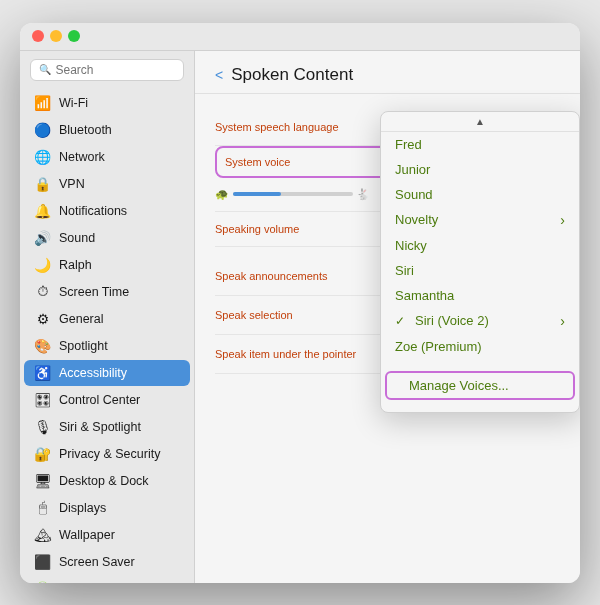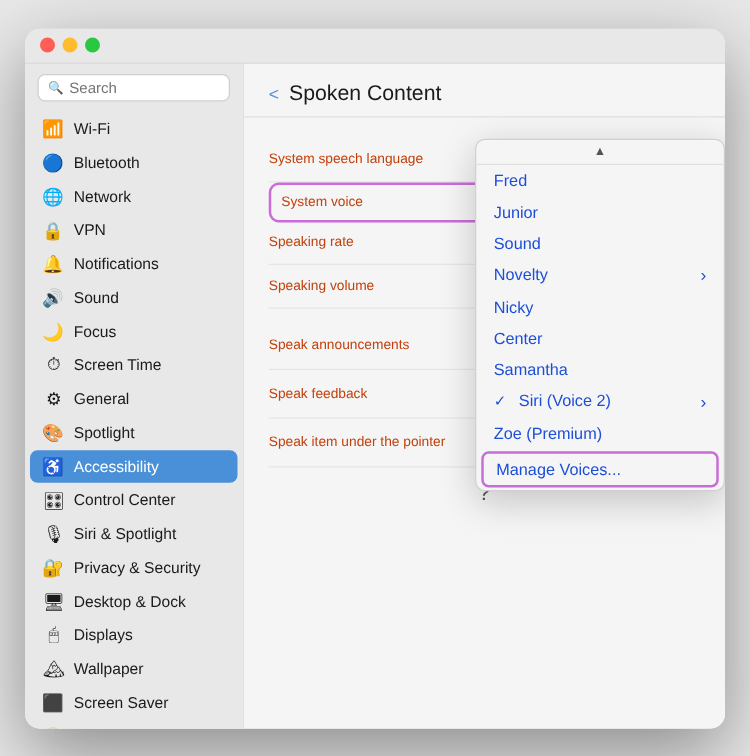--- a/index.html
+++ b/index.html
@@ -249,39 +249,39 @@
       display: flex;
       justify-content: center;
       padding: 4px 8px;
       border-bottom: 1px solid #e0e0e0;
     }
     .dropdown-item {
       display: flex;
       align-items: center;
       padding: 5px 14px;
       font-size: 13px;
-      color: #1d4ed8;
+      color: #4d7c0f;
       cursor: pointer;
       gap: 6px;
     }
     .dropdown-item.checked::before {
       content: '✓';
       margin-right: 4px;
       font-size: 12px;
     }
     .dropdown-item.has-arrow::after {
       content: '›';
       margin-left: auto;
       font-size: 14px;
     }
     .dropdown-item.manage-voices {
       border: 2px solid #c86dd7;
       border-radius: 6px;
-      margin: 2px 4px;
-      padding: 5px 10px;
+      margin: 12px 4px;
+      padding: 5px 22px;
     }
     .chevron-up {
       font-size: 10px;
       color: #555;
     }
     
     .voice-annotation {
       border: 2px solid #c86dd7;
       border-radius: 8px;
       position: relative;
@@ -329,21 +329,21 @@
           <div class="sidebar-item">
             <span class="icon">🔔</span>
             <span>Notifications</span>
           </div>
           <div class="sidebar-item">
             <span class="icon">🔊</span>
             <span>Sound</span>
           </div>
           <div class="sidebar-item">
             <span class="icon">🌙</span>
-            <span>Focus</span>
+            <span>Ralph</span>
           </div>
           <div class="sidebar-item">
             <span class="icon">⏱</span>
             <span>Screen Time</span>
           </div>
           <div class="sidebar-item">
             <span class="icon">⚙</span>
             <span>General</span>
           </div>
           <div class="sidebar-item">
@@ -400,21 +400,20 @@
         <div class="setting-row">
           <span class="setting-label">System speech language</span>
           <span class="setting-value">Use</span>
         </div>
 
         <div class="setting-row voice-annotation" style="padding: 8px 8px;">
           <span class="setting-label">System voice</span>
         </div>
 
         <div class="setting-row">
-          <span class="setting-label">Speaking rate</span>
           <div class="rate-control">
             <span class="rate-icon">🐢</span>
             <div class="rate-slider">
               <div class="rate-slider-fill"></div>
             </div>
             <span class="rate-icon">🐇</span>
           </div>
         </div>
 
         <div class="setting-row">
@@ -429,21 +428,21 @@
 
         <div class="setting-row">
           <span class="setting-label">Speak announcements</span>
           <div class="setting-control">
             <div class="toggle-switch"></div>
             <div class="info-btn">ⓘ</div>
           </div>
         </div>
 
         <div class="setting-row">
-          <span class="setting-label">Speak feedback</span>
+          <span class="setting-label">Speak selection</span>
           <div class="setting-control">
             <div class="toggle-switch"></div>
             <div class="info-btn">ⓘ</div>
           </div>
         </div>
 
         <div class="setting-row">
           <span class="setting-label">Speak item under the pointer</span>
           <div class="setting-control">
             <div class="toggle-switch"></div>
@@ -459,21 +458,21 @@
         <div class="dropdown-header">
           <span class="chevron-up">▲</span>
         </div>
         <div id="dropdown-items-container">
 
         <div class="dropdown-item">Fred</div>
             <div class="dropdown-item">Junior</div>
             <div class="dropdown-item">Sound</div>
             <div class="dropdown-item has-arrow">Novelty</div>
             <div class="dropdown-item">Nicky</div>
-            <div class="dropdown-item">Center</div>
+            <div class="dropdown-item">Siri</div>
             <div class="dropdown-item">Samantha</div>
             <div class="dropdown-item checked has-arrow">Siri (Voice 2)</div>
             <div class="dropdown-item">Zoe (Premium)</div>
             <div class="dropdown-item manage-voices">Manage Voices...</div>
           </div>
       </div>
     </div>
   </div>
 </div>
 

